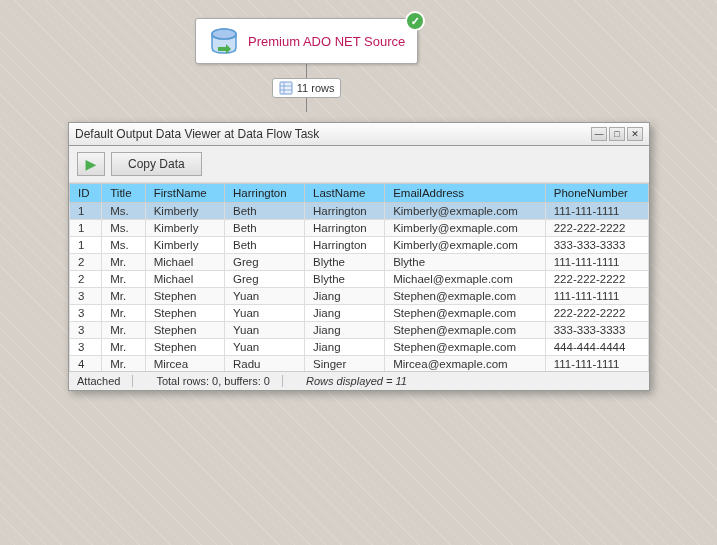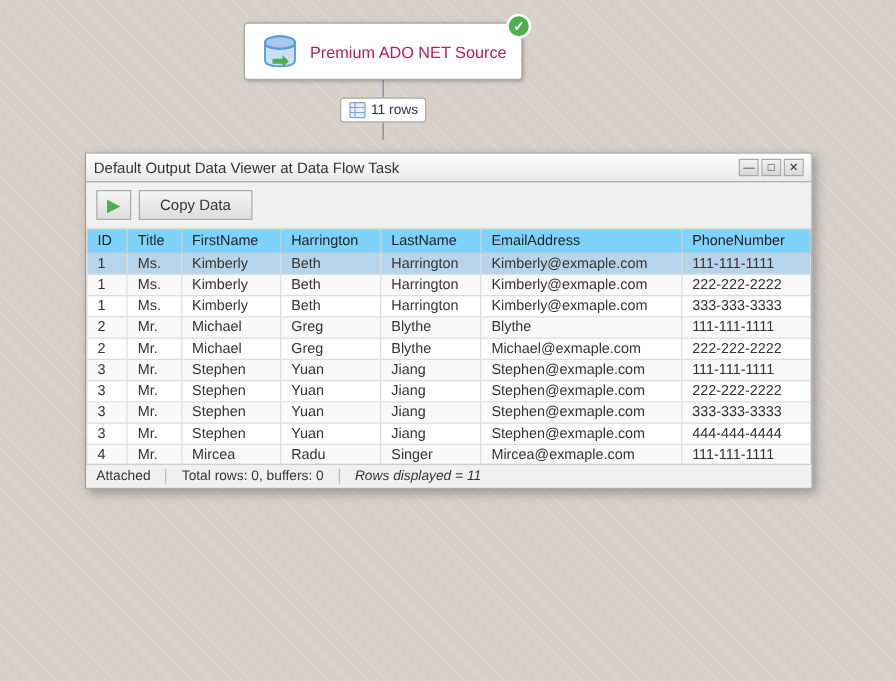--- a/index.html
+++ b/index.html
@@ -191,21 +191,21 @@
       bottom: 0;
       left: 0;
       right: 0;
       display: flex;
       align-items: center;
       padding: 3px 8px;
       background: #f0f0f0;
       border-top: 1px solid #ccc;
       font-size: 11px;
       color: #333;
-      gap: 0;
+      gap: 11px;
     }
     .status-section {
       padding-right: 12px;
       border-right: 1px solid #bbb;
       margin-right: 12px;
     }
     .status-section:last-child {
       border-right: none;
       font-style: italic;
     }

